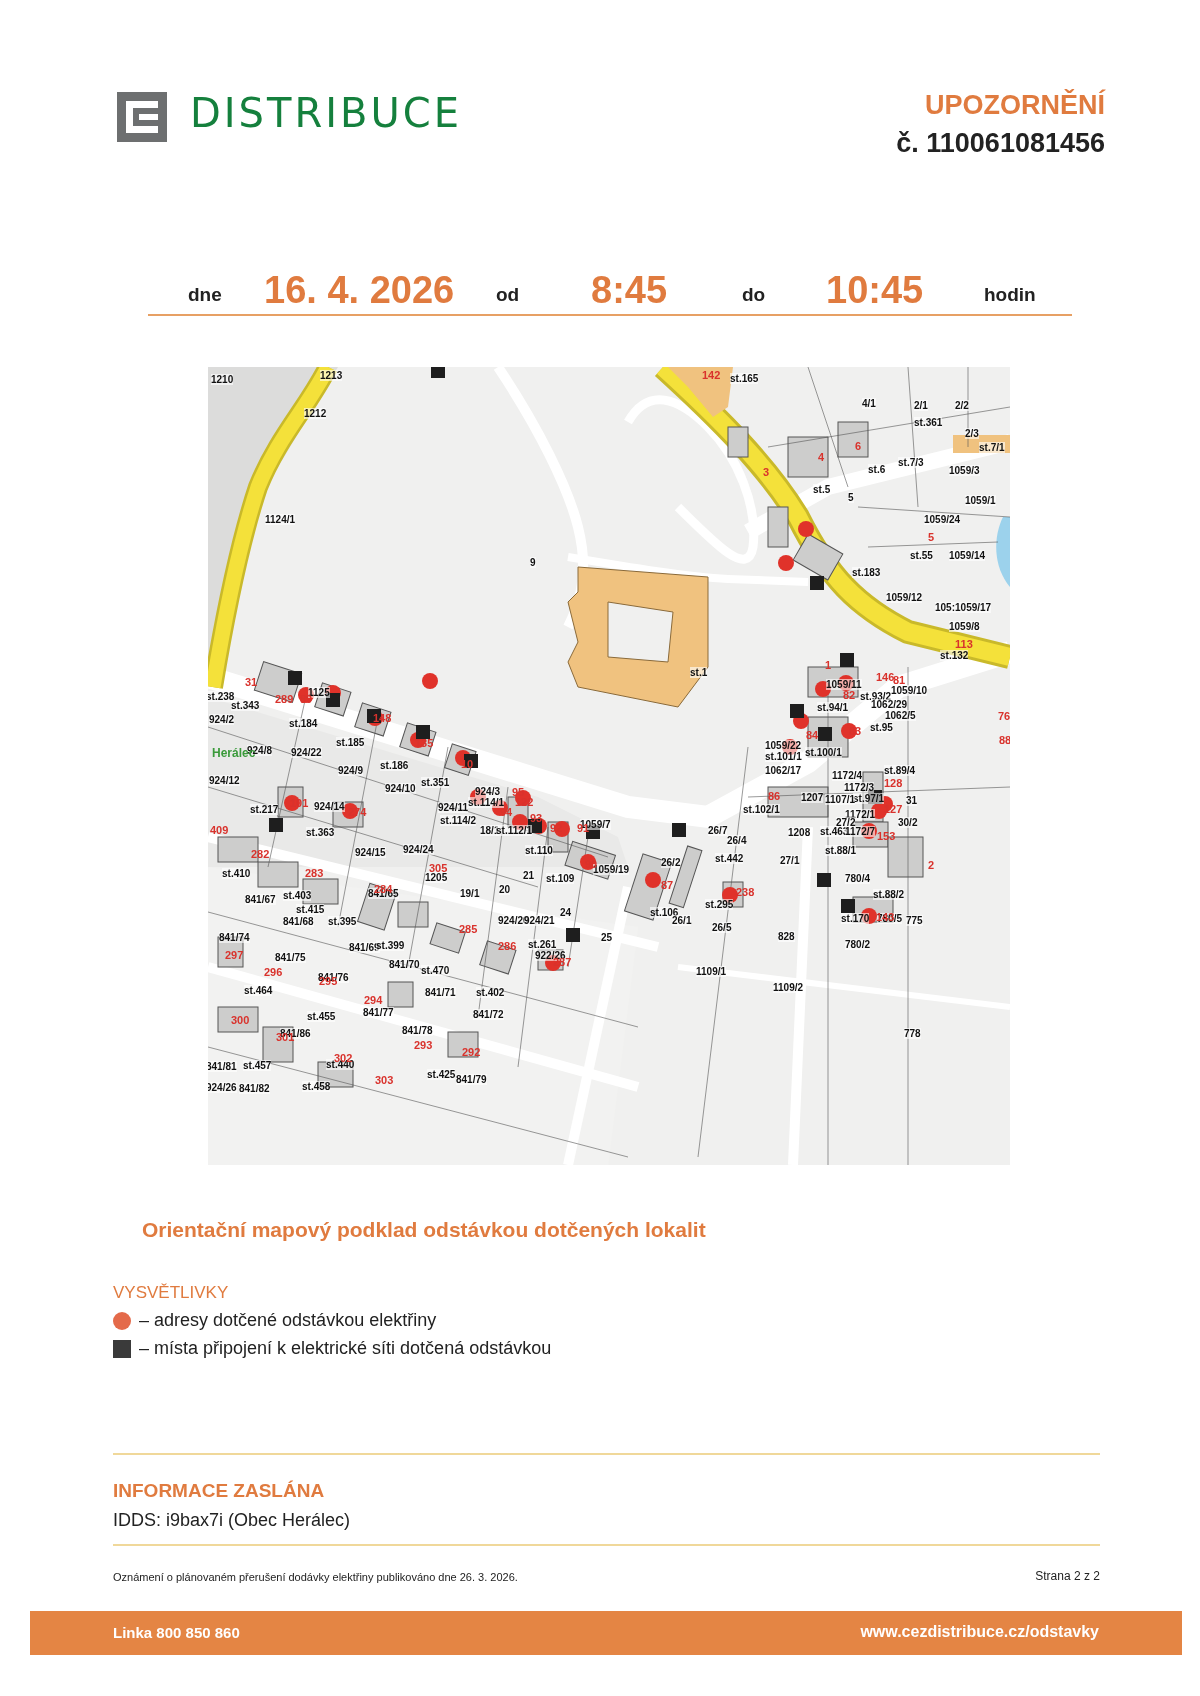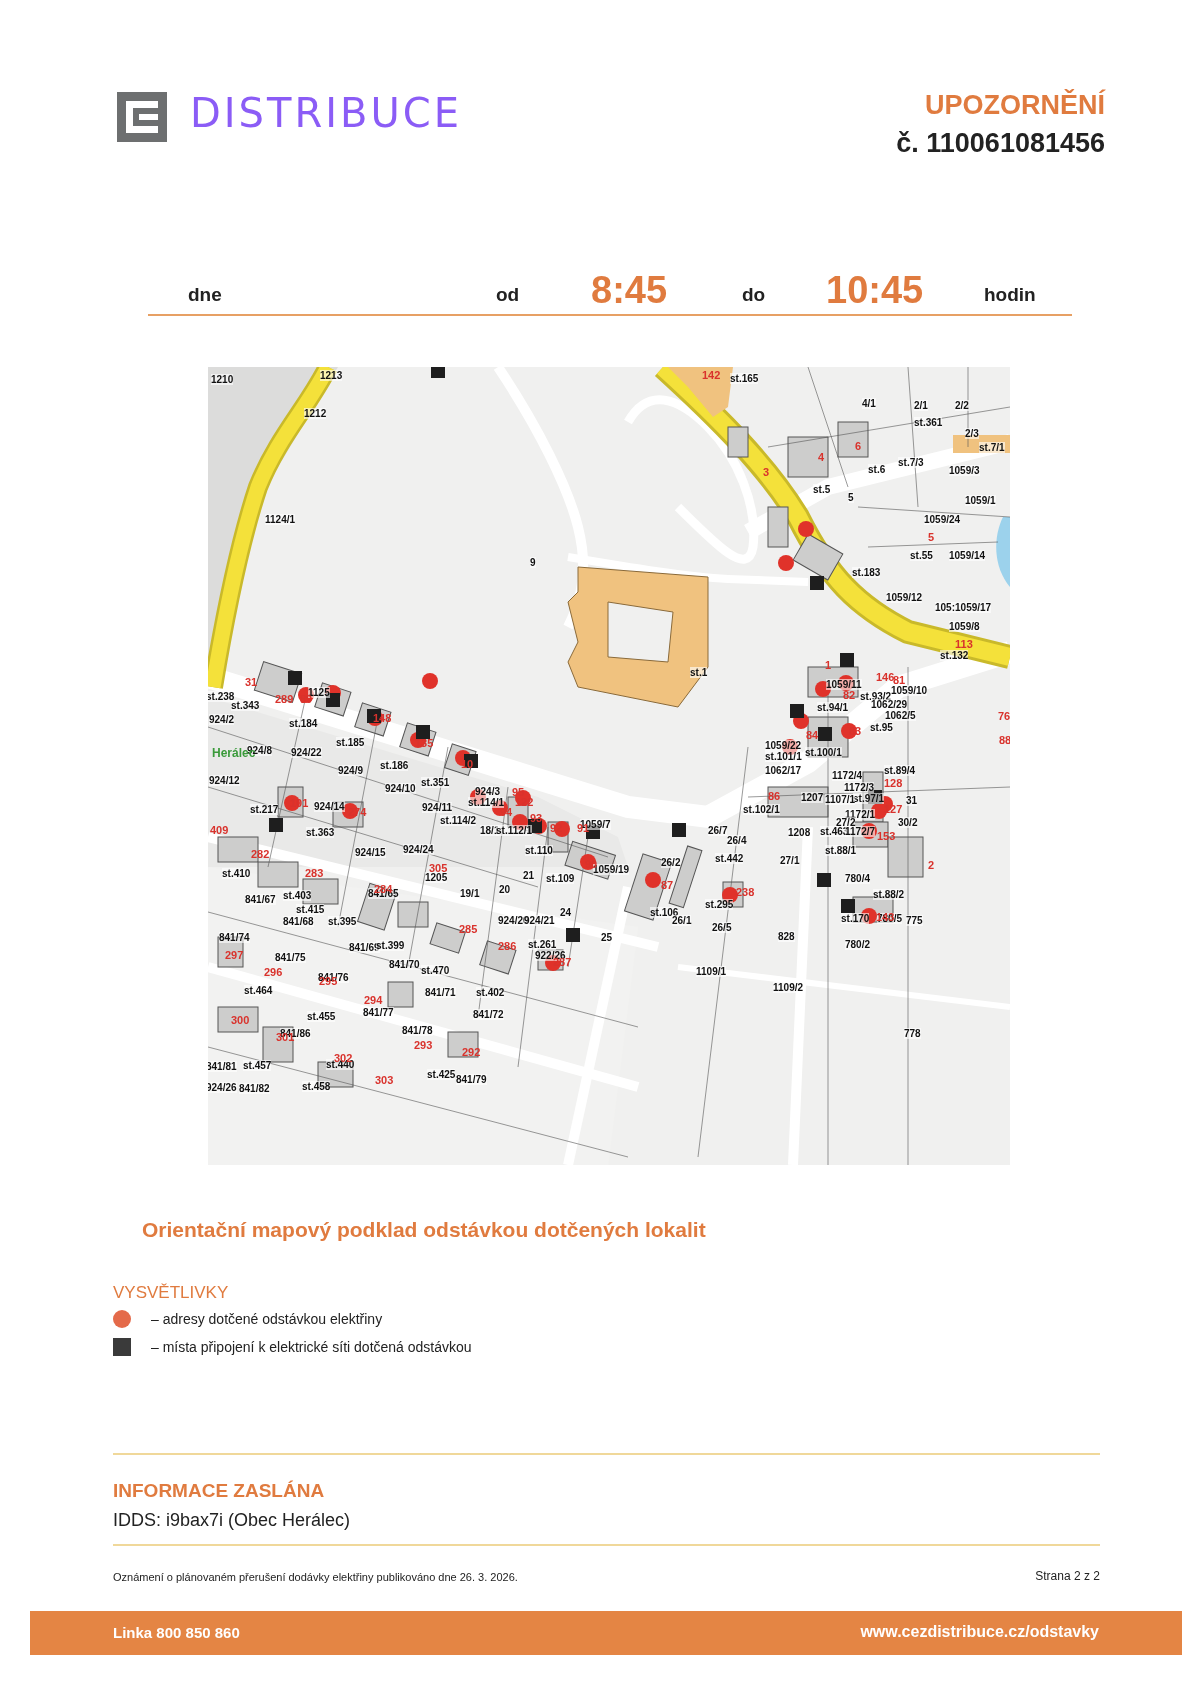--- a/index.html
+++ b/index.html
@@ -2,37 +2,37 @@
 <html><head>
 <meta charset="utf-8">
 <style>
   html, body { margin:0; padding:0; background:#ffffff; }
   body { width:1200px; height:1696px; position:relative; overflow:hidden; font-family:"Liberation Sans", sans-serif; color:#1a1a1a; }
   .abs { position:absolute; }
   .logo-box { left:117px; top:92px; width:50px; height:50px; background:#6d6f70; }
   .logo-box .in1 { position:absolute; left:9px; top:9px; width:32px; height:32px; background:#fff; }
   .logo-box .in2 { position:absolute; left:16px; top:16px; width:25px; height:18px; background:#6d6f70; }
   .logo-box .in3 { position:absolute; left:22px; top:22px; width:19px; height:6px; background:#fff; }
-  .logo-text { left:190px; top:90px; font-size:40px; letter-spacing:3px; color:#8b5cf6; font-family:"DejaVu Sans", sans-serif; font-weight:normal; }
+  .logo-text { left:190px; top:90px; font-size:40px; letter-spacing:3px; color:#15803d; font-family:"DejaVu Sans", sans-serif; font-weight:normal; }
   .hdr-right { right:95px; top:86px; text-align:right; }
   .hdr-right .t1 { font-size:27px; color:#e07b3f; font-weight:bold; line-height:38px; }
   .hdr-right .t2 { font-size:27px; color:#e07b3f; font-weight:bold; line-height:38px; }
   .hdr-right .t3 { font-size:27px; color:#222; font-weight:bold; line-height:38px; }
   .date-row { left:148px; top:262px; width:924px; height:52px; border-bottom:2px solid #e7a064; }
   .date-row span { position:absolute; bottom:8px; }
   .lbl { font-size:19px; color:#222; font-weight:bold; }
   .val { font-size:38px; color:#e07b3f; font-weight:bold; bottom:2px !important; }
   .map { left:208px; top:367px; width:802px; height:798px; background:#f0f0ef; overflow:hidden; }
   .map svg { position:absolute; left:0; top:0; }
   .ml { position:absolute; font-size:10px; font-weight:bold; color:#111; background:rgba(255,255,255,0.6); white-space:nowrap; line-height:11px; }
   .mr { position:absolute; font-size:11px; font-weight:bold; color:#d9322c; white-space:nowrap; line-height:11px; }
   .mg { position:absolute; font-size:12px; font-weight:bold; color:#3a9a3a; white-space:nowrap; }
   .map-caption { left:113px; top:1218px; font-size:21px; color:#e07b3f; font-weight:bold;margin-left:29px; }
   .legend-title { left:113px; top:1283px; font-size:17px; color:#e07b3f; }
-  .legend-row { left:113px; font-size:14px; color:#222; display:flex; align-items:center; gap:20px; }
+  .legend-row { left:113px; font-size:18px; color:#222; display:flex; align-items:center; gap:8px; }
   .dot { width:18px; height:18px; border-radius:50%; background:#e46a4a; display:inline-block; }
   .sq { width:18px; height:18px; background:#3a3a3a; display:inline-block; }
   .hr { left:113px; width:987px; height:2px; background:#f0d89a; }
   .info-title { left:113px; top:1480px; font-size:19px; color:#e07b3f; font-weight:bold; }
   .info-text { left:113px; top:1510px; font-size:18px; color:#222; }
   .foot-note { left:113px; top:1571px; font-size:11px; color:#222; }
   .foot-page { right:100px; top:1569px; font-size:12px; color:#222; }
   .bar { left:30px; top:1611px; width:1152px; height:44px; background:#e48544; }
   .bar .l { position:absolute; left:83px; top:13px; font-size:15px; color:#fff; font-weight:bold; }
   .bar .r { position:absolute; right:83px; top:12px; font-size:16px; color:#fff; font-weight:bold; }
@@ -46,20 +46,21 @@
     <div class="in3"></div>
 </div>
 <div class="abs logo-text">DISTRIBUCE</div>
 <div class="abs hdr-right">
   <div class="t1">UPOZORNĚNÍ</div>
   <div class="t3">č. 110061081456</div>
 </div>
 
 <div class="abs date-row">
   <span class="lbl" style="left:40px">dne</span>
+  <span class="val" style="left:116px">16. 4. 2026</span>
   <span class="lbl" style="left:348px">od</span>
   <span class="val" style="left:443px">8:45</span>
   <span class="lbl" style="left:594px">do</span>
   <span class="val" style="left:678px">10:45</span>
   <span class="lbl" style="left:836px">hodin</span>
 </div>
 
 <div class="abs map">
   <svg width="802" height="798" viewBox="0 0 802 798">
 
@@ -240,21 +241,21 @@
       <span class="ml" style="left: 83px; top: 380px;">924/22</span>
       <span class="ml" style="left: 130px; top: 398px;">924/9</span>
       <span class="ml" style="left: 172px; top: 393px;">st.186</span>
       <span class="ml" style="left: 1px; top: 408px;">924/12</span>
       <span class="ml" style="left: 213px; top: 410px;">st.351</span>
       <span class="ml" style="left: 177px; top: 416px;">924/10</span>
       <span class="ml" style="left: 267px; top: 419px;">924/3</span>
       <span class="ml" style="left: 260px; top: 430px;">st.114/1</span>
       <span class="ml" style="left: 42px; top: 437px;">st.217</span>
       <span class="ml" style="left: 98px; top: 434px; margin-left: 8px;">924/14</span>
-      <span class="ml" style="left: 214px; top: 435px; text-align: center;">924/11</span>
+      <span class="ml" style="left: 230px; top: 435px; text-align: center;">924/11</span>
       <span class="ml" style="left: 232px; top: 448px;">st.114/2</span>
       <span class="ml" style="left: 98px; top: 460px;">st.363</span>
       <span class="ml" style="left: 272px; top: 458px;">18/1</span>
       <span class="ml" style="left: 288px; top: 458px;">st.112/1</span>
       <span class="ml" style="left: 372px; top: 452px;">1059/7</span>
       <span class="ml" style="left: 317px; top: 478px;">st.110</span>
       <span class="ml" style="left: 147px; top: 480px;">924/15</span>
       <span class="ml" style="left: 195px; top: 477px;">924/24</span>
       <span class="ml" style="left: 385px; top: 497px;">1059/19</span>
       <span class="ml" style="left: 500px; top: 458px;">26/7</span>

